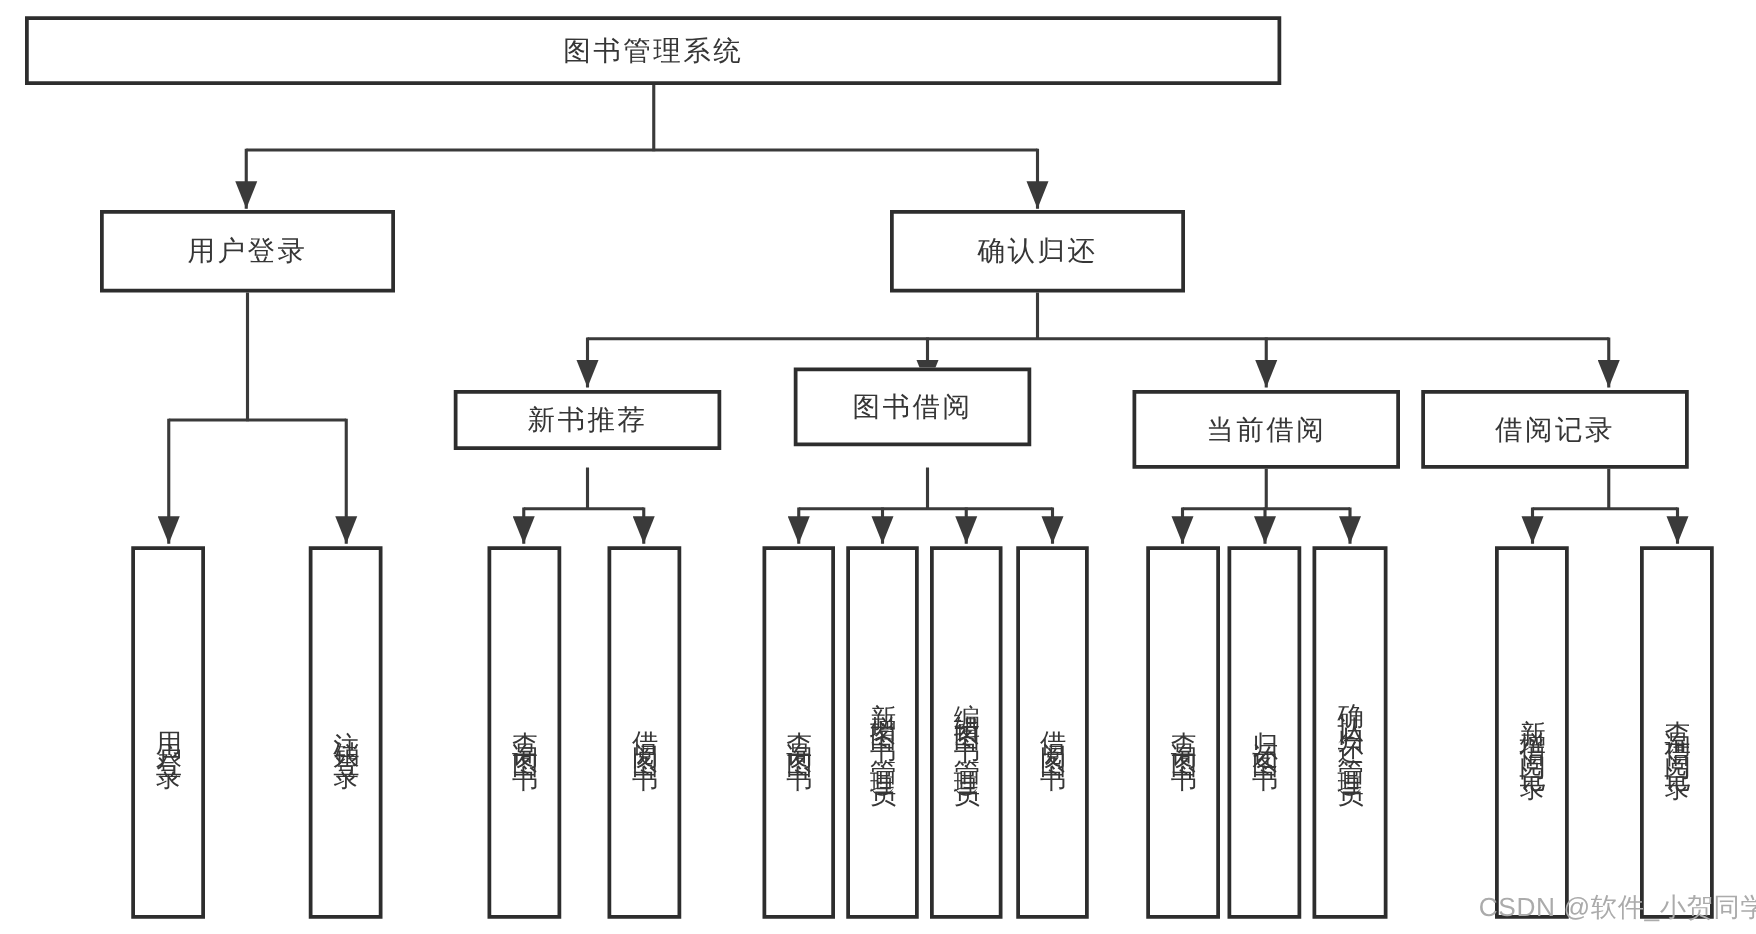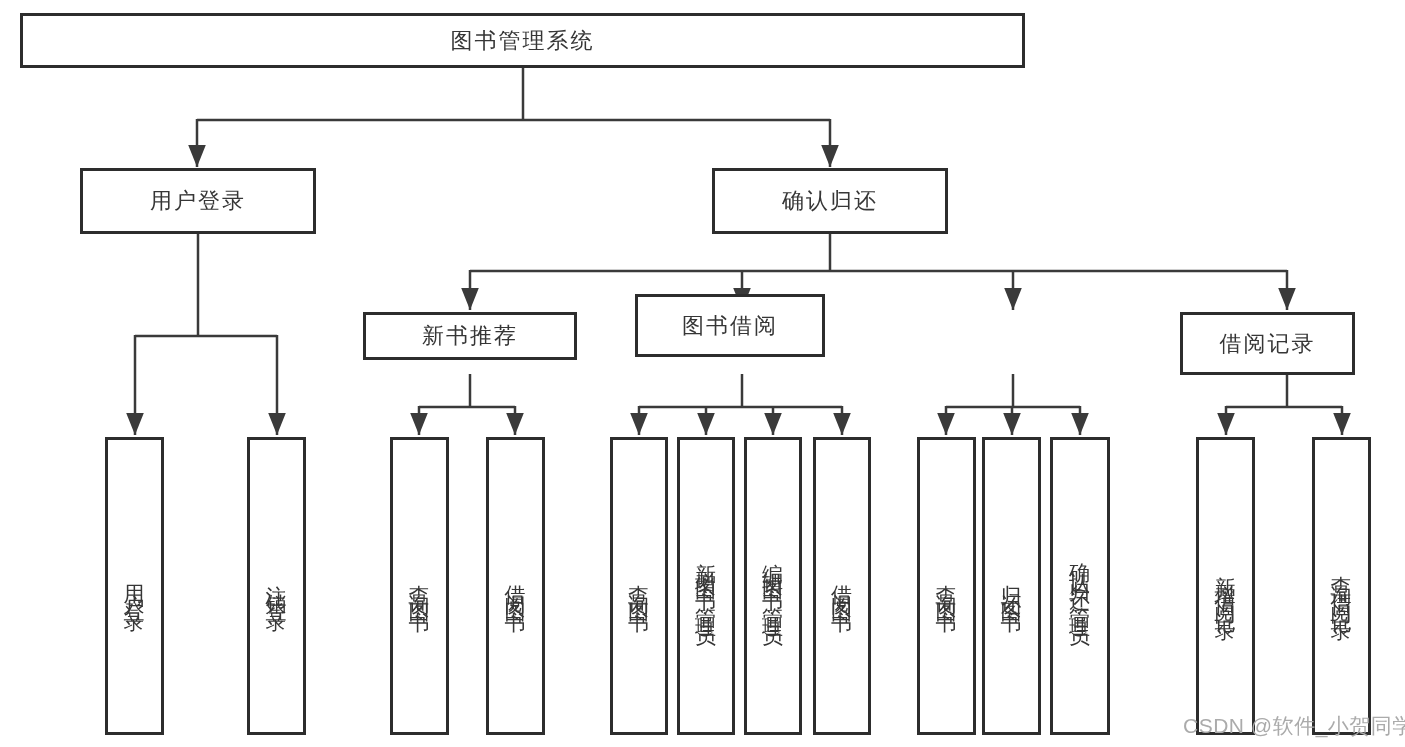--- a/index.html
+++ b/index.html
@@ -119,21 +119,24 @@
   <div class="node h" style="left:712px;top:168px;width:236px;height:66px">
     <span>确认归还</span>
   </div>
 
   <div class="node h" style="left:363px;top:312px;width:214px;height:48px">
     <span>新书推荐</span>
   </div>
   <div class="node h" style="left:635px;top:294px;width:190px;height:63px">
     <span>图书借阅</span>
   </div>
-  <div class="node h" style="left:1180px;top:312px;width:175px;height:63px">
+  <div class="node h" style="left:906px;top:312px;width:214px;height:63px">
+    <span>当前借阅</span>
+  </div>
+  <div class="node h" style="left:1137px;top:312px;width:214px;height:63px">
     <span>借阅记录</span>
   </div>
 
   <div class="node v" style="left:105px;top:437px;width:59px;height:298px">
     <span>用户登录</span>
   </div>
   <div class="node v" style="left:247px;top:437px;width:59px;height:298px">
     <span>注销登录</span>
   </div>
 

